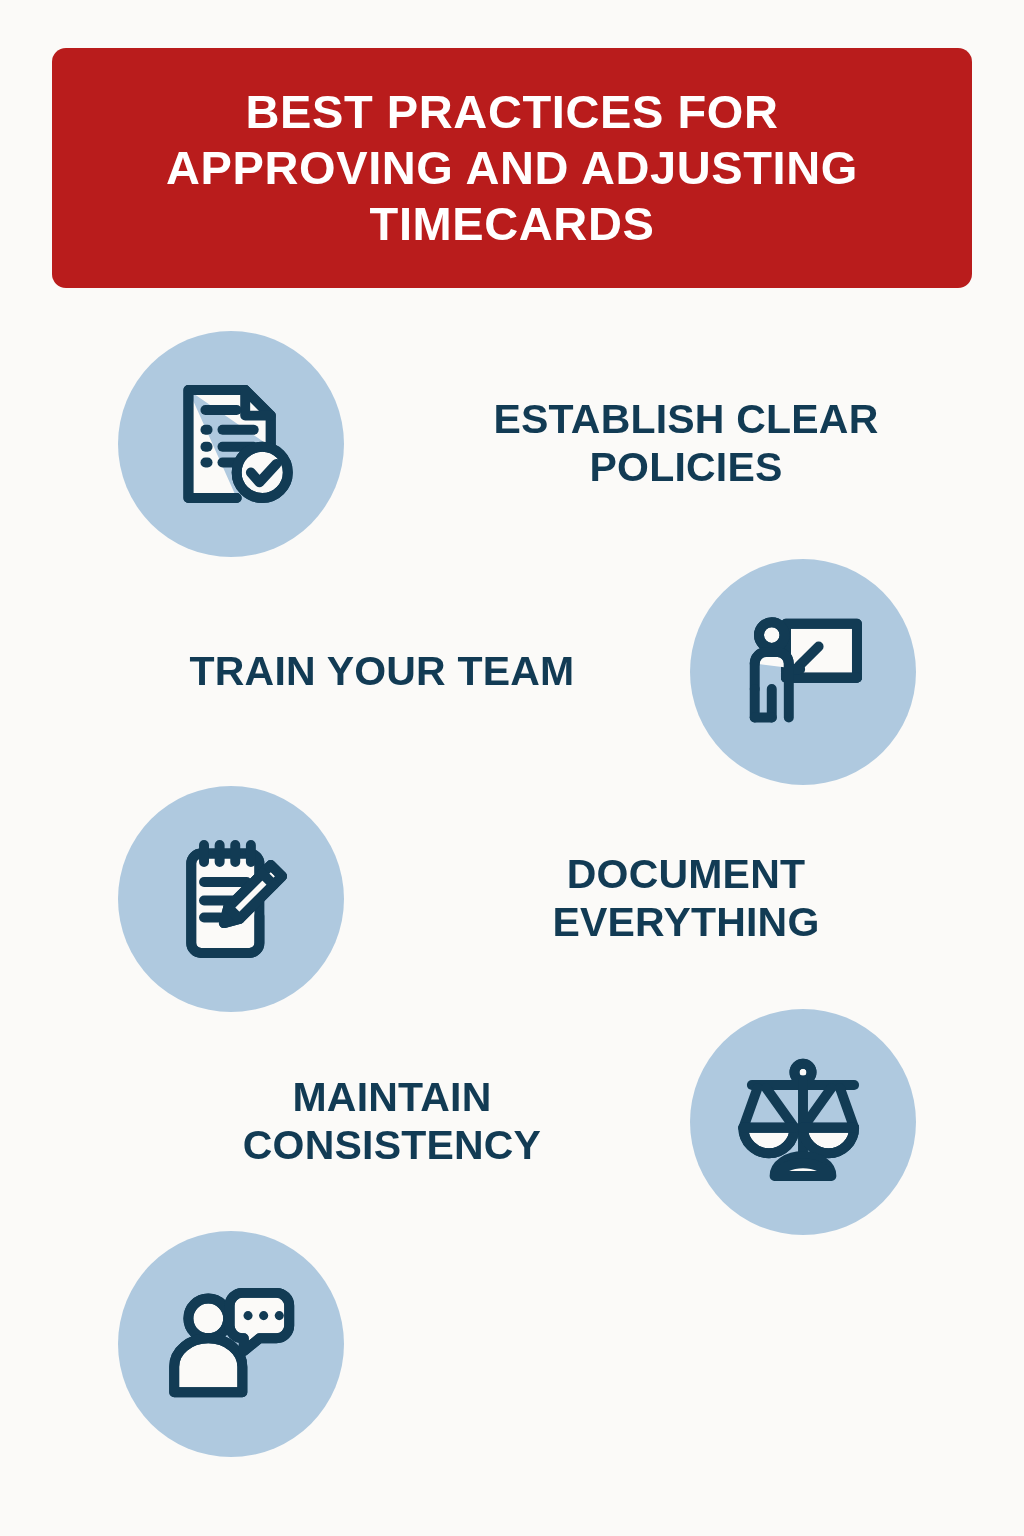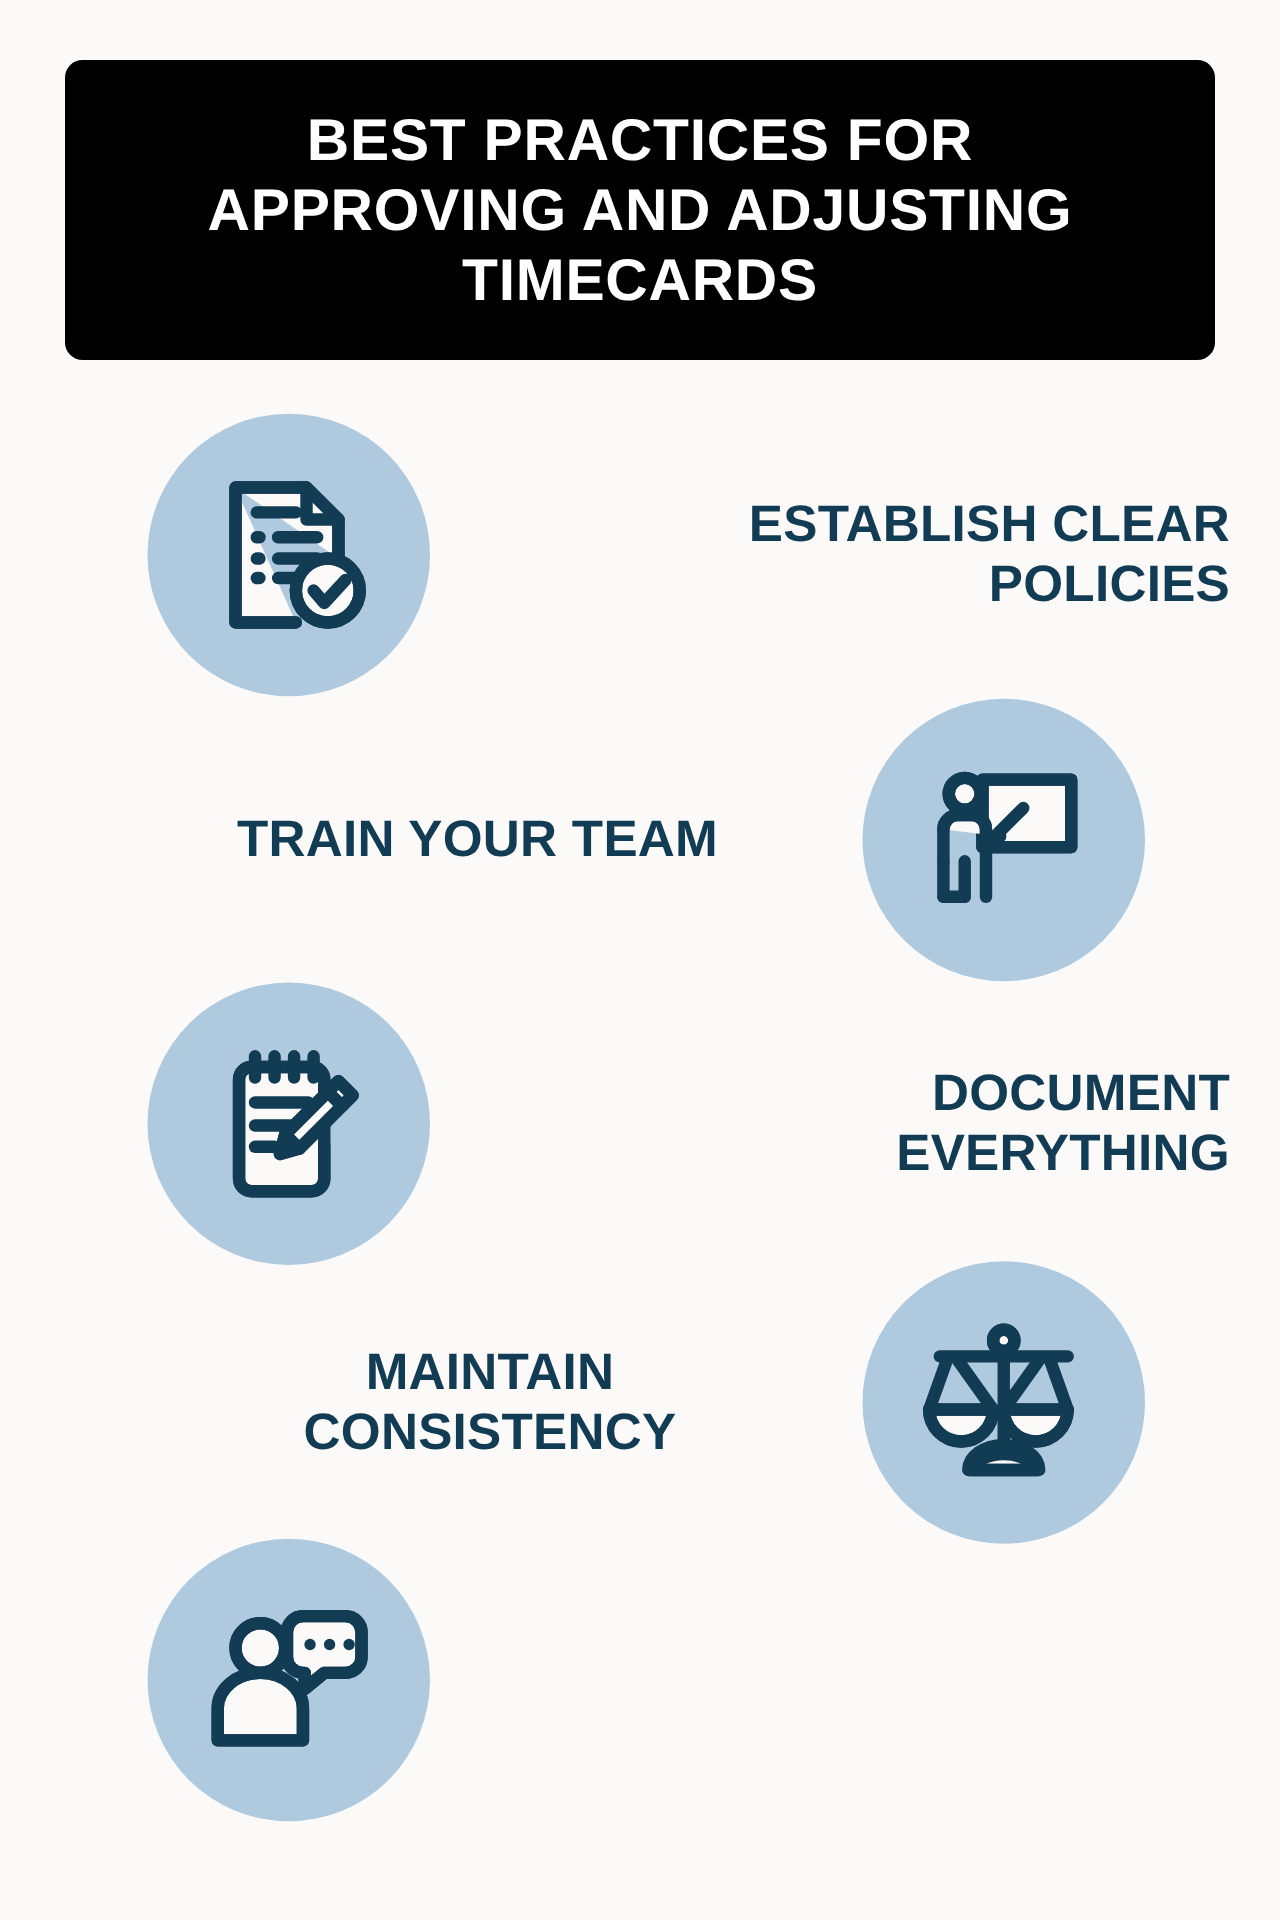--- a/index.html
+++ b/index.html
@@ -15,21 +15,21 @@
     position: relative;
   }
 
   
   #header-banner {
     position: absolute;
     left: 52px;
     top: 48px;
     width: 920px;
     height: 240px;
-    background: #000000;
+    background: #b91c1c;
     border-radius: 14px;
     display: flex;
     align-items: center;
     justify-content: center;
     box-sizing: border-box;
     padding: 0 28px;
   }
   #header-title {
     color: #ffffff;
     font-size: 47px;
@@ -98,21 +98,21 @@
     font-size: 41px;
     line-height: 1.16;
     font-weight: 700;
     letter-spacing: 0.2px;
     text-transform: uppercase;
     white-space: pre-line;
     margin: 0;
     flex: 1 1 auto;
   }
   .row.icon-left .row-label {
-    text-align: right;
+    text-align: center;
     padding-left: 44px;
     padding-right: 40px;
   }
   .row.icon-right .row-label {
     text-align: center;
     padding-right: 10px;
     padding-left: 84px;
   }
   .row-2 .row-label { text-align: center; padding-left: 40px; }
   .row-4 .row-label { text-align: center; padding-left: 60px; margin-left: 20px; }

